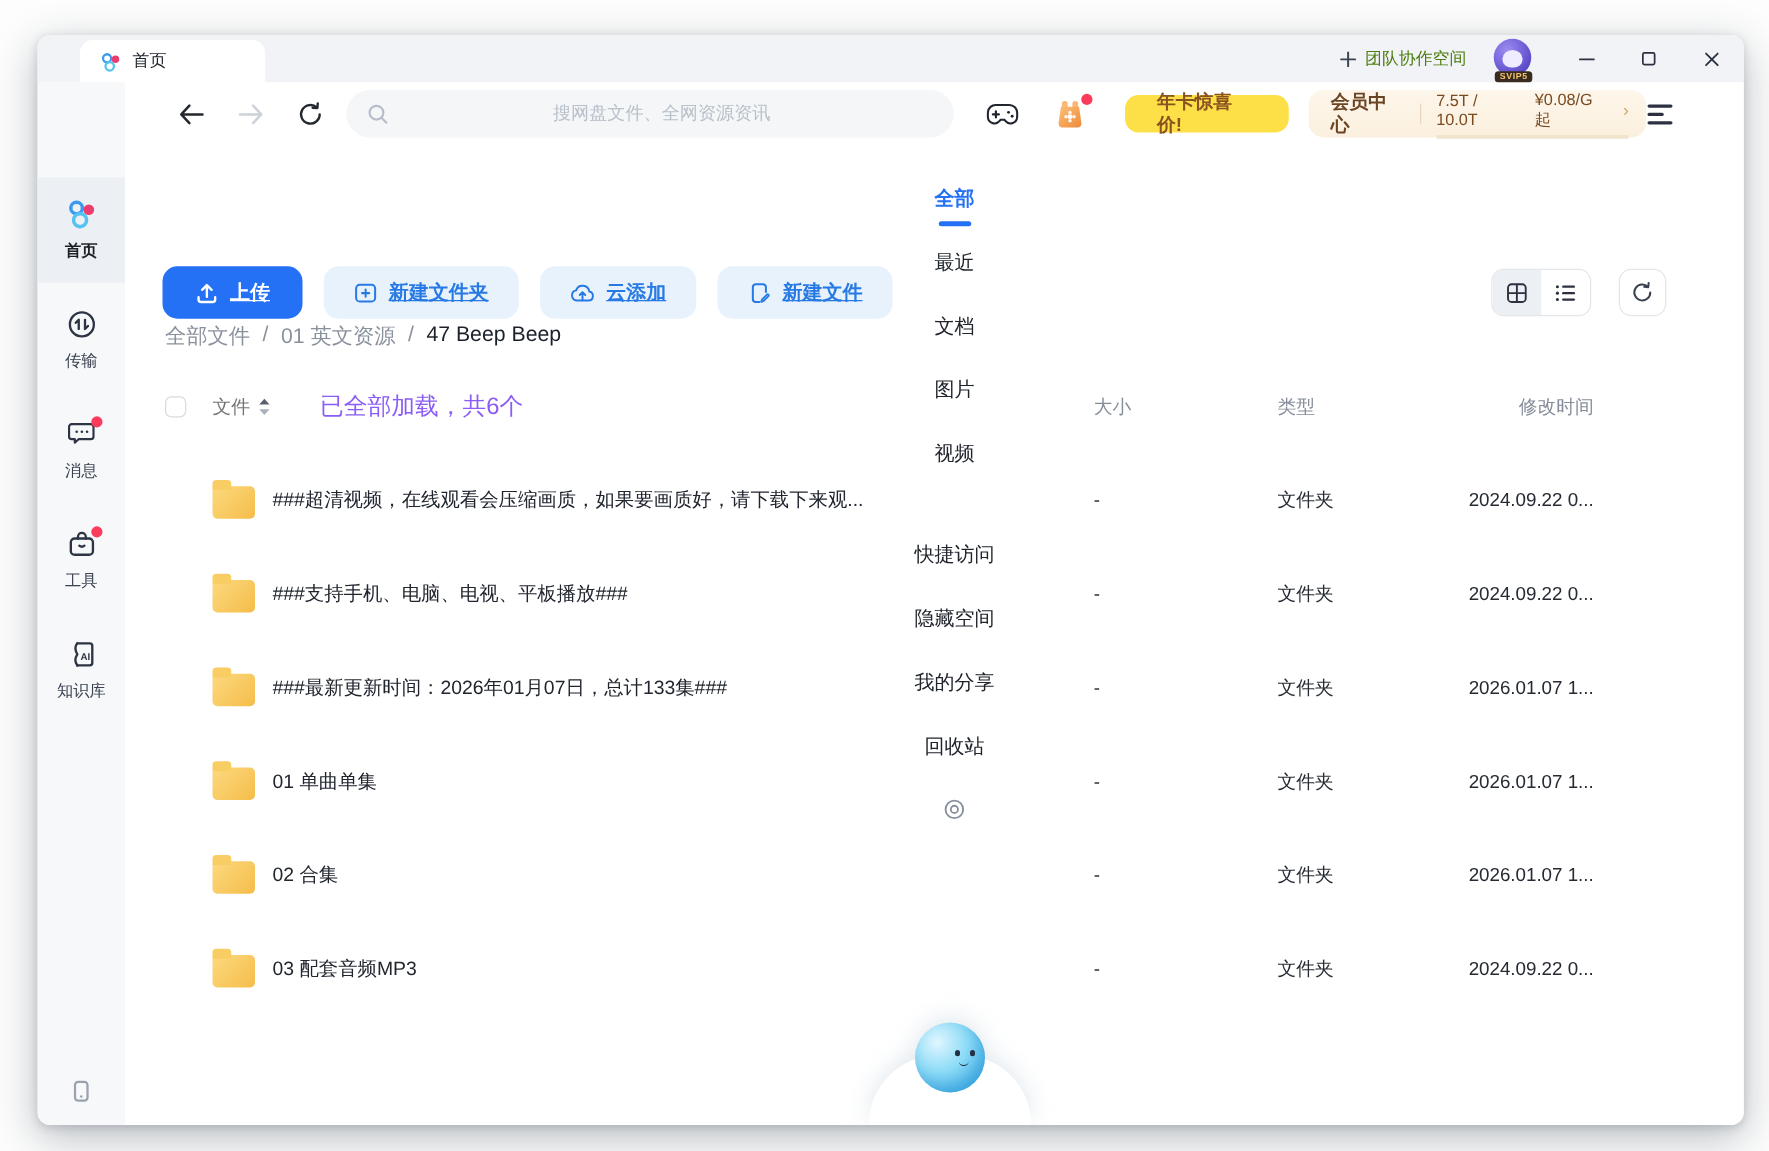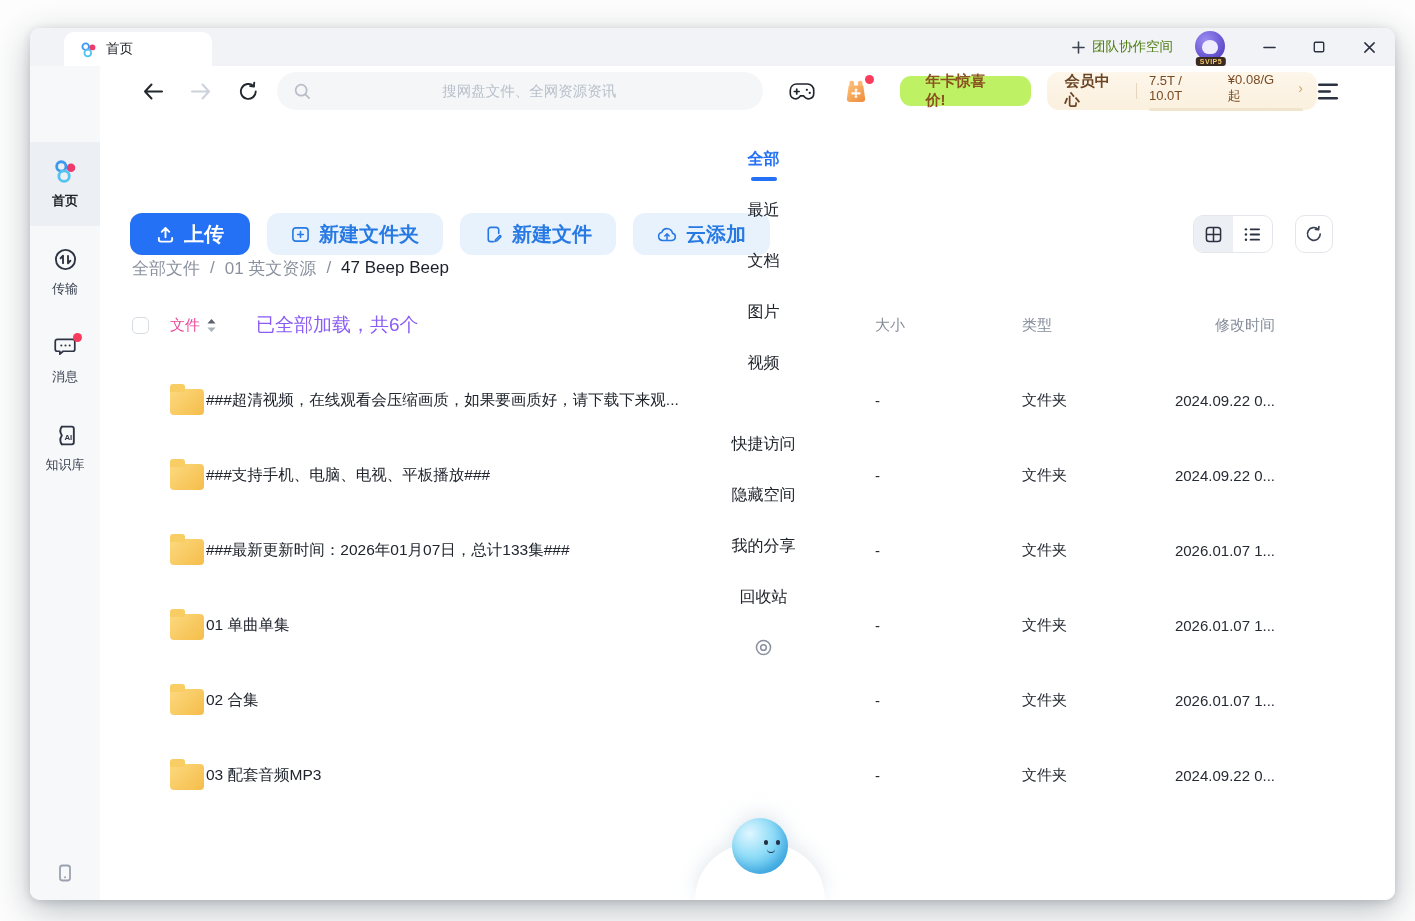--- a/index.html
+++ b/index.html
@@ -38,21 +38,21 @@
   .main { flex:1; background:#fff; position:relative; overflow:hidden; }
 
   
   .toolbar { display:flex; align-items:center; height:44px; margin-top:3px; padding:0 56px 0 40px; }
   .nav-ic { display:flex; align-items:center; justify-content:center; width:26px; height:26px; cursor:pointer; }
   .nav-ic + .nav-ic { margin-left:22px; }
   .search-box { margin-left:16px; width:490px; height:38px; background:#f4f6f8; border-radius:19px; display:flex; align-items:center; padding:0 16px; }
   .search-box input { flex:1; border:none; outline:none; background:transparent; font-size:14.5px; text-align:center; color:#333; font-family:inherit; }
   .search-box input::placeholder { color:#b9c0ca; }
   .tool-ic { margin-left:26px; position:relative; display:flex; align-items:center; justify-content:center; cursor:pointer; }
-  .pill-promo { margin-left:30px; height:30px; background:#bef264; border-radius:11px; display:flex; align-items:center; padding:0 26px;
+  .pill-promo { margin-left:30px; height:30px; background:#fde047; border-radius:11px; display:flex; align-items:center; padding:0 26px;
     color:#8a5220; font-weight:bold; font-size:15px; cursor:pointer; }
   .pill-member { margin-left:16px; height:38px; background:linear-gradient(180deg,#fdf6ea,#fbf0de); border-radius:12px; display:flex; align-items:center; padding:0 14px 0 18px; cursor:pointer; }
   .mc-label { color:#6b4423; font-weight:bold; font-size:15px; }
   .mc-div { width:1px; height:16px; background:#e6d6bd; margin:0 12px; }
   .mc-right { display:flex; flex-direction:column; justify-content:space-between; gap:3px; }
   .mc-texts { display:flex; align-items:center; gap:10px; font-size:13px; color:#7a4a21; }
   .mc-chevron { color:#cfa36b; font-size:14px; margin-left:2px; }
   .mc-bar { height:3px; width:100%; background:#f0e4cd; border-radius:2px; overflow:hidden; }
   .mc-fill { height:100%; width:68%; background:#d98b3f; border-radius:2px; }
   .burger { margin-left:auto; cursor:pointer; display:flex; align-items:center; }
@@ -61,21 +61,21 @@
   .tabs-row { display:flex; align-items:center; gap:30px; margin-top:36px; padding-left:32px; height:36px;flex-direction:column; }
   .ftab { font-size:16px; color:#20242c; cursor:pointer; position:relative; white-space:nowrap; }
   .ftab.active { color:var(--accent,#2471f5); font-weight:bold; }
   .ftab.active::after { content:''; position:absolute; left:50%; transform:translateX(-50%); bottom:-11px; width:26px; height:4px; border-radius:2px; background:var(--accent,#2471f5); }
   .tab-div { width:1px; height:16px; background:#e2e5ea; }
   .tabs-gear { cursor:pointer; display:flex; align-items:center; }
 
   
   .actions-row { display:flex; align-items:center; margin-top:28px; padding:0 62px 0 30px; }
   .btn { height:42px; border-radius:12px; display:flex; align-items:center; justify-content:center; gap:9px;
-    font-size:20px; font-weight:bold; cursor:pointer; border:none; font-family:inherit; }
+    font-size:16px; font-weight:bold; cursor:pointer; border:none; font-family:inherit;text-decoration:underline; }
   .btn-primary { background:var(--accent,#2778f7); color:#fff; padding:0 26px; }
   .btn-light { background:var(--accent-light,#e8f2fd); color:var(--accent-text,#2779e3); padding:0 24px; margin-left:17px; }
   .view-group { margin-left:auto; display:flex; align-items:center; }
   .seg { display:flex; border:1px solid #e3e6ea; border-radius:10px; overflow:hidden; background:#fff; }
   .seg-cell { width:39px; height:36px; display:flex; align-items:center; justify-content:center; cursor:pointer; }
   .seg-cell.sel { background:#eceff3; }
   .refresh-btn { margin-left:22px; width:38px; height:38px; border:1px solid #e3e6ea; border-radius:10px; background:#fff;
     display:flex; align-items:center; justify-content:center; cursor:pointer; }
 
   
@@ -85,25 +85,25 @@
 
   
   .tgrid { display:grid; grid-template-columns:38px 1fr 155px 150px 125px; align-items:center; padding:0 120px 0 32px; }
   .thead { margin-top:26px; height:36px; }
   .th { font-size:15px; color:#868d9a; }
   .cell-size { padding-left:30px; }
   .cell-type { padding-left:22px; }
   .cell-mod { text-align:right; }
   .checkbox { width:17px; height:17px; border:1.5px solid #d8dce3; border-radius:5px; background:#fff; cursor:pointer; }
   .file-head-cell { display:flex; align-items:center; gap:40px; }
-  .fh-name { display:flex; align-items:center; gap:7px; font-size:15px; color:#ec4899; cursor:pointer; }
+  .fh-name { display:flex; align-items:center; gap:7px; font-size:15px; color:#737373; cursor:pointer; }
   .load-status { font-size:19px; color:#8b5cf6; }
   .rows { margin-top:20px; }
   .frow { height:75px; cursor:pointer; }
-  .name-cell { display:flex; align-items:center; gap:2px; min-width:0; }
+  .name-cell { display:flex; align-items:center; gap:14px; min-width:0; }
   .fname { font-size:15.5px; color:#20252e; white-space:nowrap; overflow:hidden; text-overflow:ellipsis; }
   .cval { font-size:15px; color:#262b33; }
   .folder-ic { flex:0 0 34px; width:34px; height:26px; position:relative; margin-top:3px;
     background:linear-gradient(135deg,#fcd97f,#f5bd4a); border-radius:4px; }
   .folder-ic::before { content:''; position:absolute; top:-5px; left:0; width:15px; height:8px; background:#f8cd63; border-radius:3px 3px 0 0; }
 
   
   .mascot { position:absolute; left:595px; bottom:0; width:130px; height:56px; background:#fff;
     border-radius:65px 65px 0 0; filter:drop-shadow(0 -4px 10px rgba(150,175,195,.28)); }
   .bubble { position:absolute; left:50%; transform:translateX(-50%); top:-26px; width:56px; height:56px; border-radius:50%;
@@ -193,20 +193,31 @@
             <circle cx="12" cy="10" r="1" fill="#2d3443" stroke="none"></circle>
             <circle cx="16" cy="10" r="1" fill="#2d3443" stroke="none"></circle>
           </svg>
           <span class="red-dot"></span>
         </span>
         <span class="side-label">消息</span>
       </div>
       <div class="side-item">
         <span class="side-icon">
           <svg width="25" height="25" viewBox="0 0 24 24" fill="none" stroke="#2d3443" stroke-width="1.8" stroke-linecap="round" stroke-linejoin="round">
+            <rect x="3.5" y="7.5" width="17" height="12.5" rx="3"></rect>
+            <path d="M9 7.5 V6.2 a3 3 0 0 1 6 0 V7.5"></path>
+            <path d="M10 13 q2 1.6 4 0"></path>
+          </svg>
+          <span class="red-dot"></span>
+        </span>
+        <span class="side-label">工具</span>
+      </div>
+      <div class="side-item">
+        <span class="side-icon">
+          <svg width="25" height="25" viewBox="0 0 24 24" fill="none" stroke="#2d3443" stroke-width="1.8" stroke-linecap="round" stroke-linejoin="round">
             <path d="M8.5 3.5 H18 a2 2 0 0 1 2 2 v13 a2 2 0 0 1 -2 2 H8.5"></path>
             <path d="M8.5 3.5 q-3 3.5 0 8.5 q-3 4.5 0 8.5"></path>
             <text x="11" y="16" font-size="7.5" font-weight="bold" fill="#2d3443" stroke="none" font-family="Liberation Sans, sans-serif">AI</text>
           </svg>
         </span>
         <span class="side-label">知识库</span>
       </div>
       <div class="phone-dock">
         <svg width="22" height="22" viewBox="0 0 22 22" fill="none" stroke="#9aa2af" stroke-width="1.8">
           <rect x="6" y="3.5" width="10" height="15" rx="2.5"></rect>
@@ -327,35 +338,35 @@
           <span>
             <svg width="19" height="19" viewBox="0 0 20 20" fill="none" stroke="#2779e3" stroke-width="1.7" stroke-linecap="round" stroke-linejoin="round">
               <rect x="2" y="3" width="16" height="14" rx="3"></rect>
               <path d="M10 7 v6 M7 10 h6"></path>
             </svg>
           </span>
           <span>新建文件夹</span>
         </button>
         <button class="btn btn-light">
           <span>
+            <svg width="20" height="19" viewBox="0 0 22 20" fill="none" stroke="#2779e3" stroke-width="1.7" stroke-linecap="round" stroke-linejoin="round">
+              <path d="M6 16.5 a4.5 4.5 0 0 1 -.6 -8.9 a6 6 0 0 1 11.6 1 a4 4 0 0 1 -.6 7.9 z"></path>
+              <path d="M11 15.5 V9.5 M8.6 11.6 L11 9.2 L13.4 11.6"></path>
+            </svg>
+          </span>
+          <span>云添加</span>
+        </button>
+        <button class="btn btn-light">
+          <span>
             <svg width="19" height="19" viewBox="0 0 20 20" fill="none" stroke="#2779e3" stroke-width="1.7" stroke-linecap="round" stroke-linejoin="round">
               <path d="M15.5 9 V5 a2.5 2.5 0 0 0 -2.5 -2.5 H7 A2.5 2.5 0 0 0 4.5 5 v10 A2.5 2.5 0 0 0 7 17.5 h3"></path>
               <path d="M16.8 11.2 l-4.6 4.6 l-.6 2 l2 -.6 l4.6 -4.6 a1 1 0 0 0 -1.4 -1.4 z" transform="scale(0.92) translate(1,1)"></path>
             </svg>
           </span>
           <span>新建文件</span>
-        </button>
-        <button class="btn btn-light">
-          <span>
-            <svg width="20" height="19" viewBox="0 0 22 20" fill="none" stroke="#2779e3" stroke-width="1.7" stroke-linecap="round" stroke-linejoin="round">
-              <path d="M6 16.5 a4.5 4.5 0 0 1 -.6 -8.9 a6 6 0 0 1 11.6 1 a4 4 0 0 1 -.6 7.9 z"></path>
-              <path d="M11 15.5 V9.5 M8.6 11.6 L11 9.2 L13.4 11.6"></path>
-            </svg>
-          </span>
-          <span>云添加</span>
         </button>
         <div class="view-group">
           <div class="seg">
             <div class="seg-cell sel">
               <svg width="17" height="17" viewBox="0 0 18 18" fill="none" stroke="#2b3140" stroke-width="1.6">
                 <rect x="1.5" y="1.5" width="15" height="15" rx="3"></rect>
                 <path d="M9 1.5 V16.5 M1.5 9 H16.5"></path>
               </svg>
             </div>
             <div class="seg-cell">

